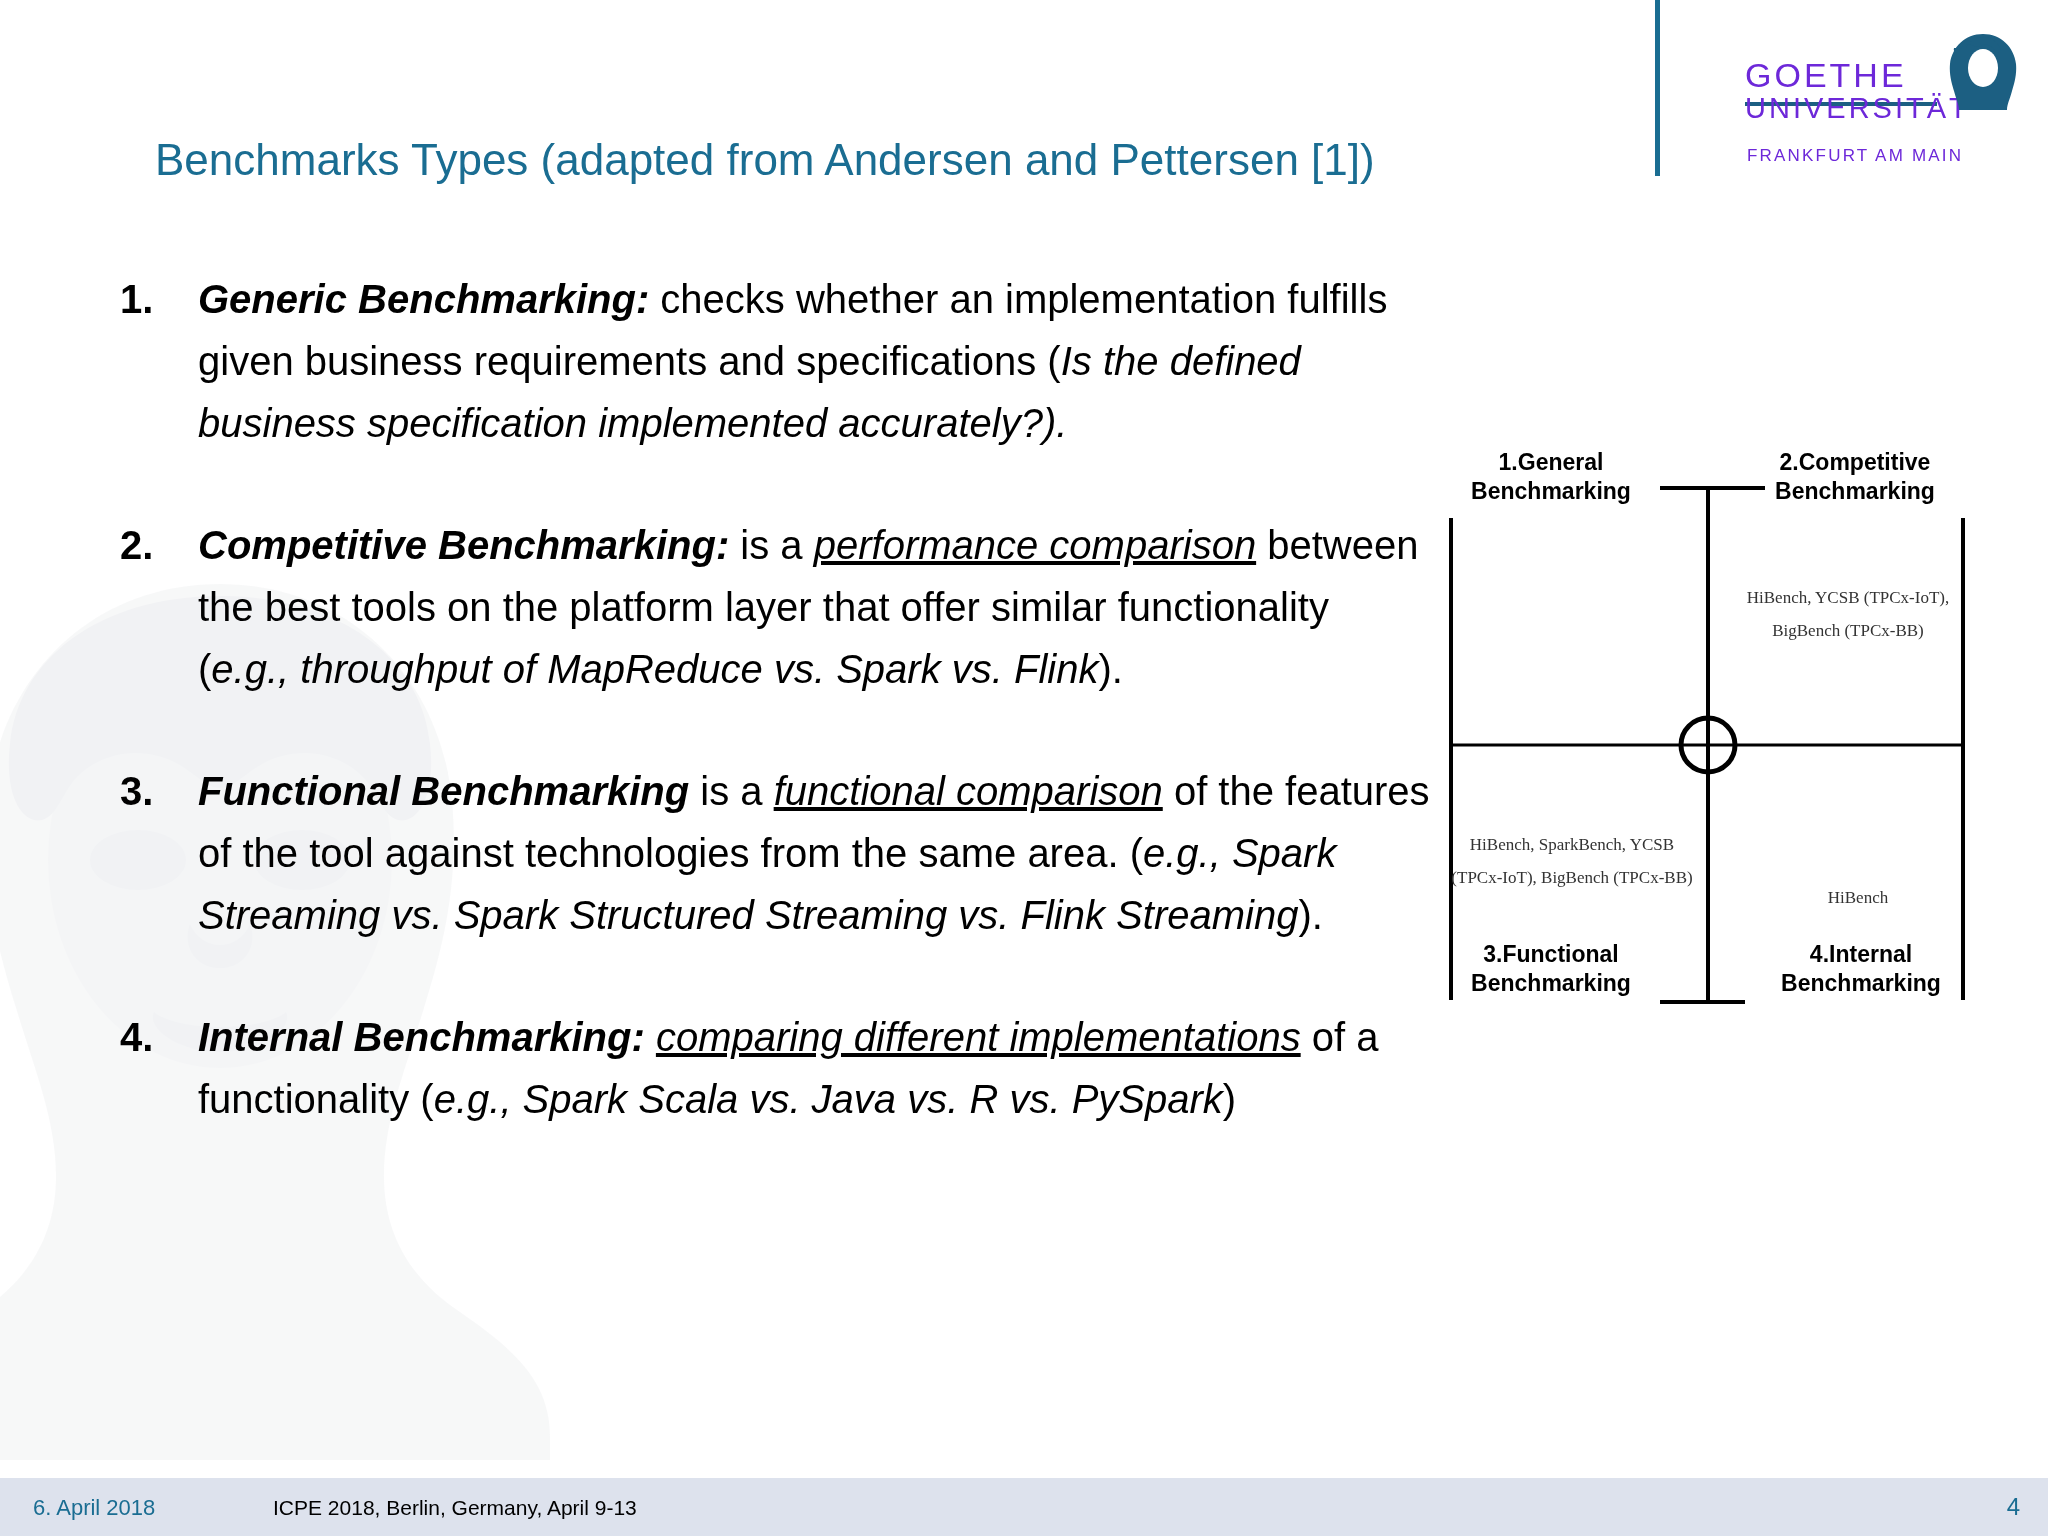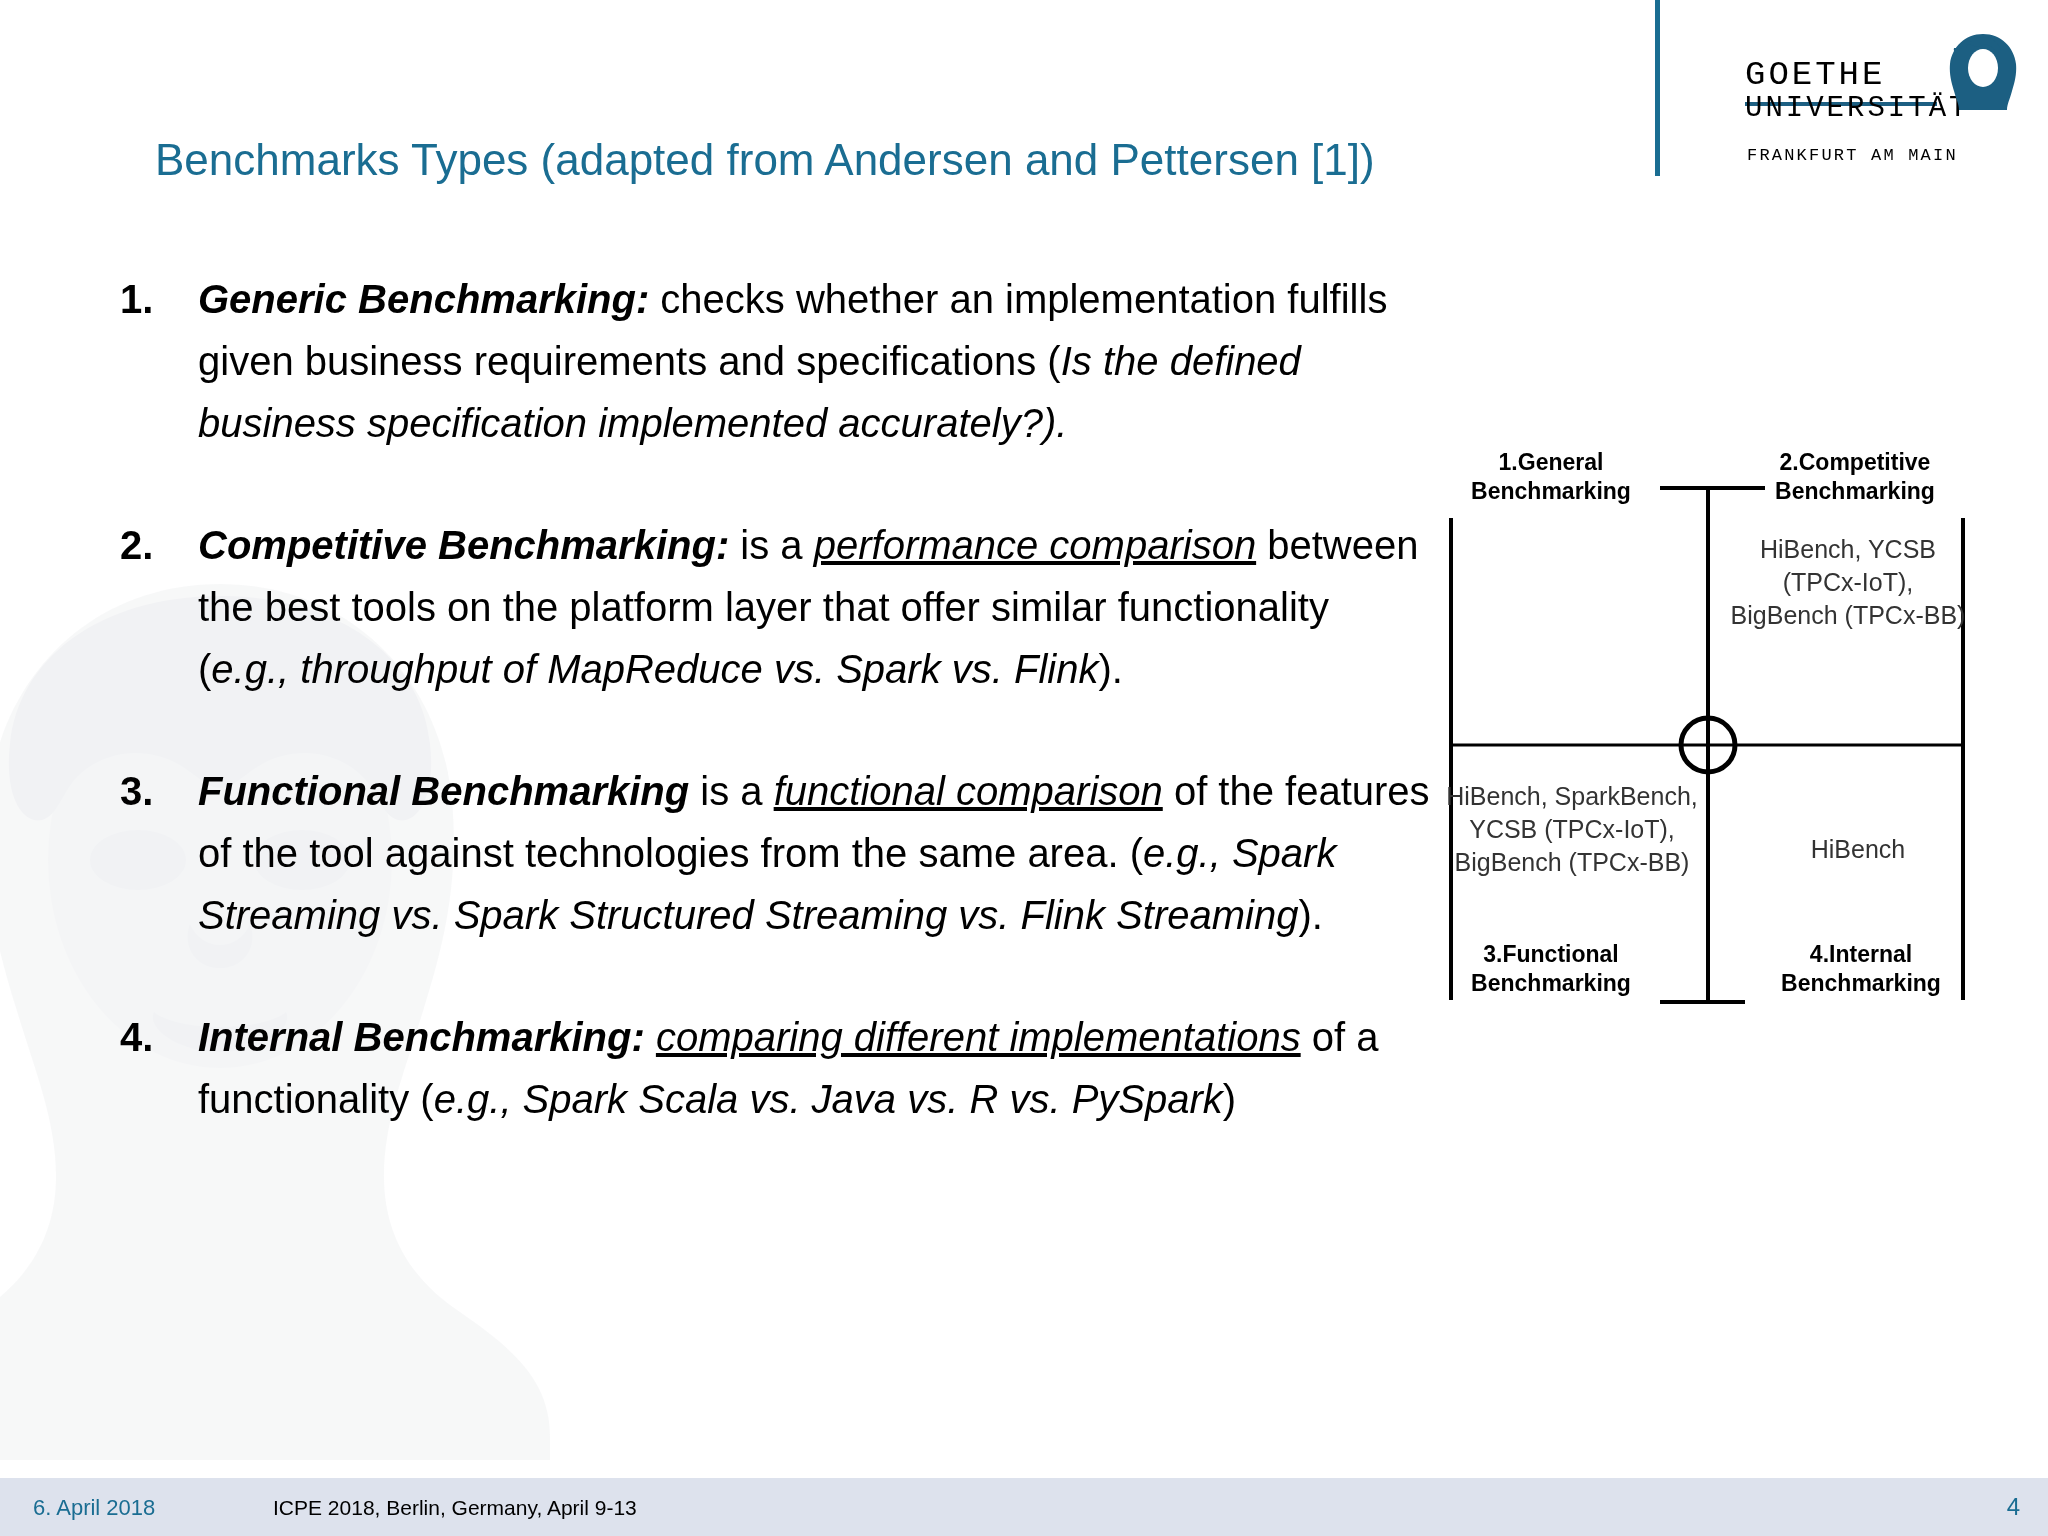--- a/index.html
+++ b/index.html
@@ -45,22 +45,22 @@
 
   .logo {
     position: absolute;
     left: 1745px;
     top: 30px;
     width: 280px;
     height: 135px;
     z-index: 3;
   }
   .logo-word {
-    font-family: Liberation Mono, monospace;
-    color: #000000;
+    font-family: Liberation Sans, sans-serif;
+    color: #6d28d9;
     letter-spacing: 3px;
     line-height: 1;
   }
   .logo-goethe {
     position: absolute;
     left: 0px;
     top: 28px;
     font-size: 34px;
   }
   .logo-bar {
@@ -153,25 +153,26 @@
     text-align: center;
     white-space: nowrap;
   }
   .q-head-1 { left: 2px;   top: 8px;  width: 218px; }
   .q-head-2 { left: 290px; top: 8px;  width: 250px; }
   .q-head-3 { left: 2px;   top: 500px; width: 218px; }
   .q-head-4 { left: 296px; top: 500px; width: 250px; }
 
   .q-body {
     position: absolute;
-    font-family: Liberation Sans, sans-serif;
-    font-size: 25px;
+    font-family: Liberation Serif, serif;
+    font-size: 17px;
     color: #333333;
     line-height: 33px;
     text-align: center;
+    margin-top: 48px;
   }
   .q-body-2 { left: 290px; top: 93px;  width: 236px; }
   .q-body-3 { left: 6px;   top: 340px; width: 252px; }
   .q-body-4 { left: 300px; top: 393px; width: 236px; }
 
   
   .footer {
     position: absolute;
     left: 0px;
     top: 1478px;

